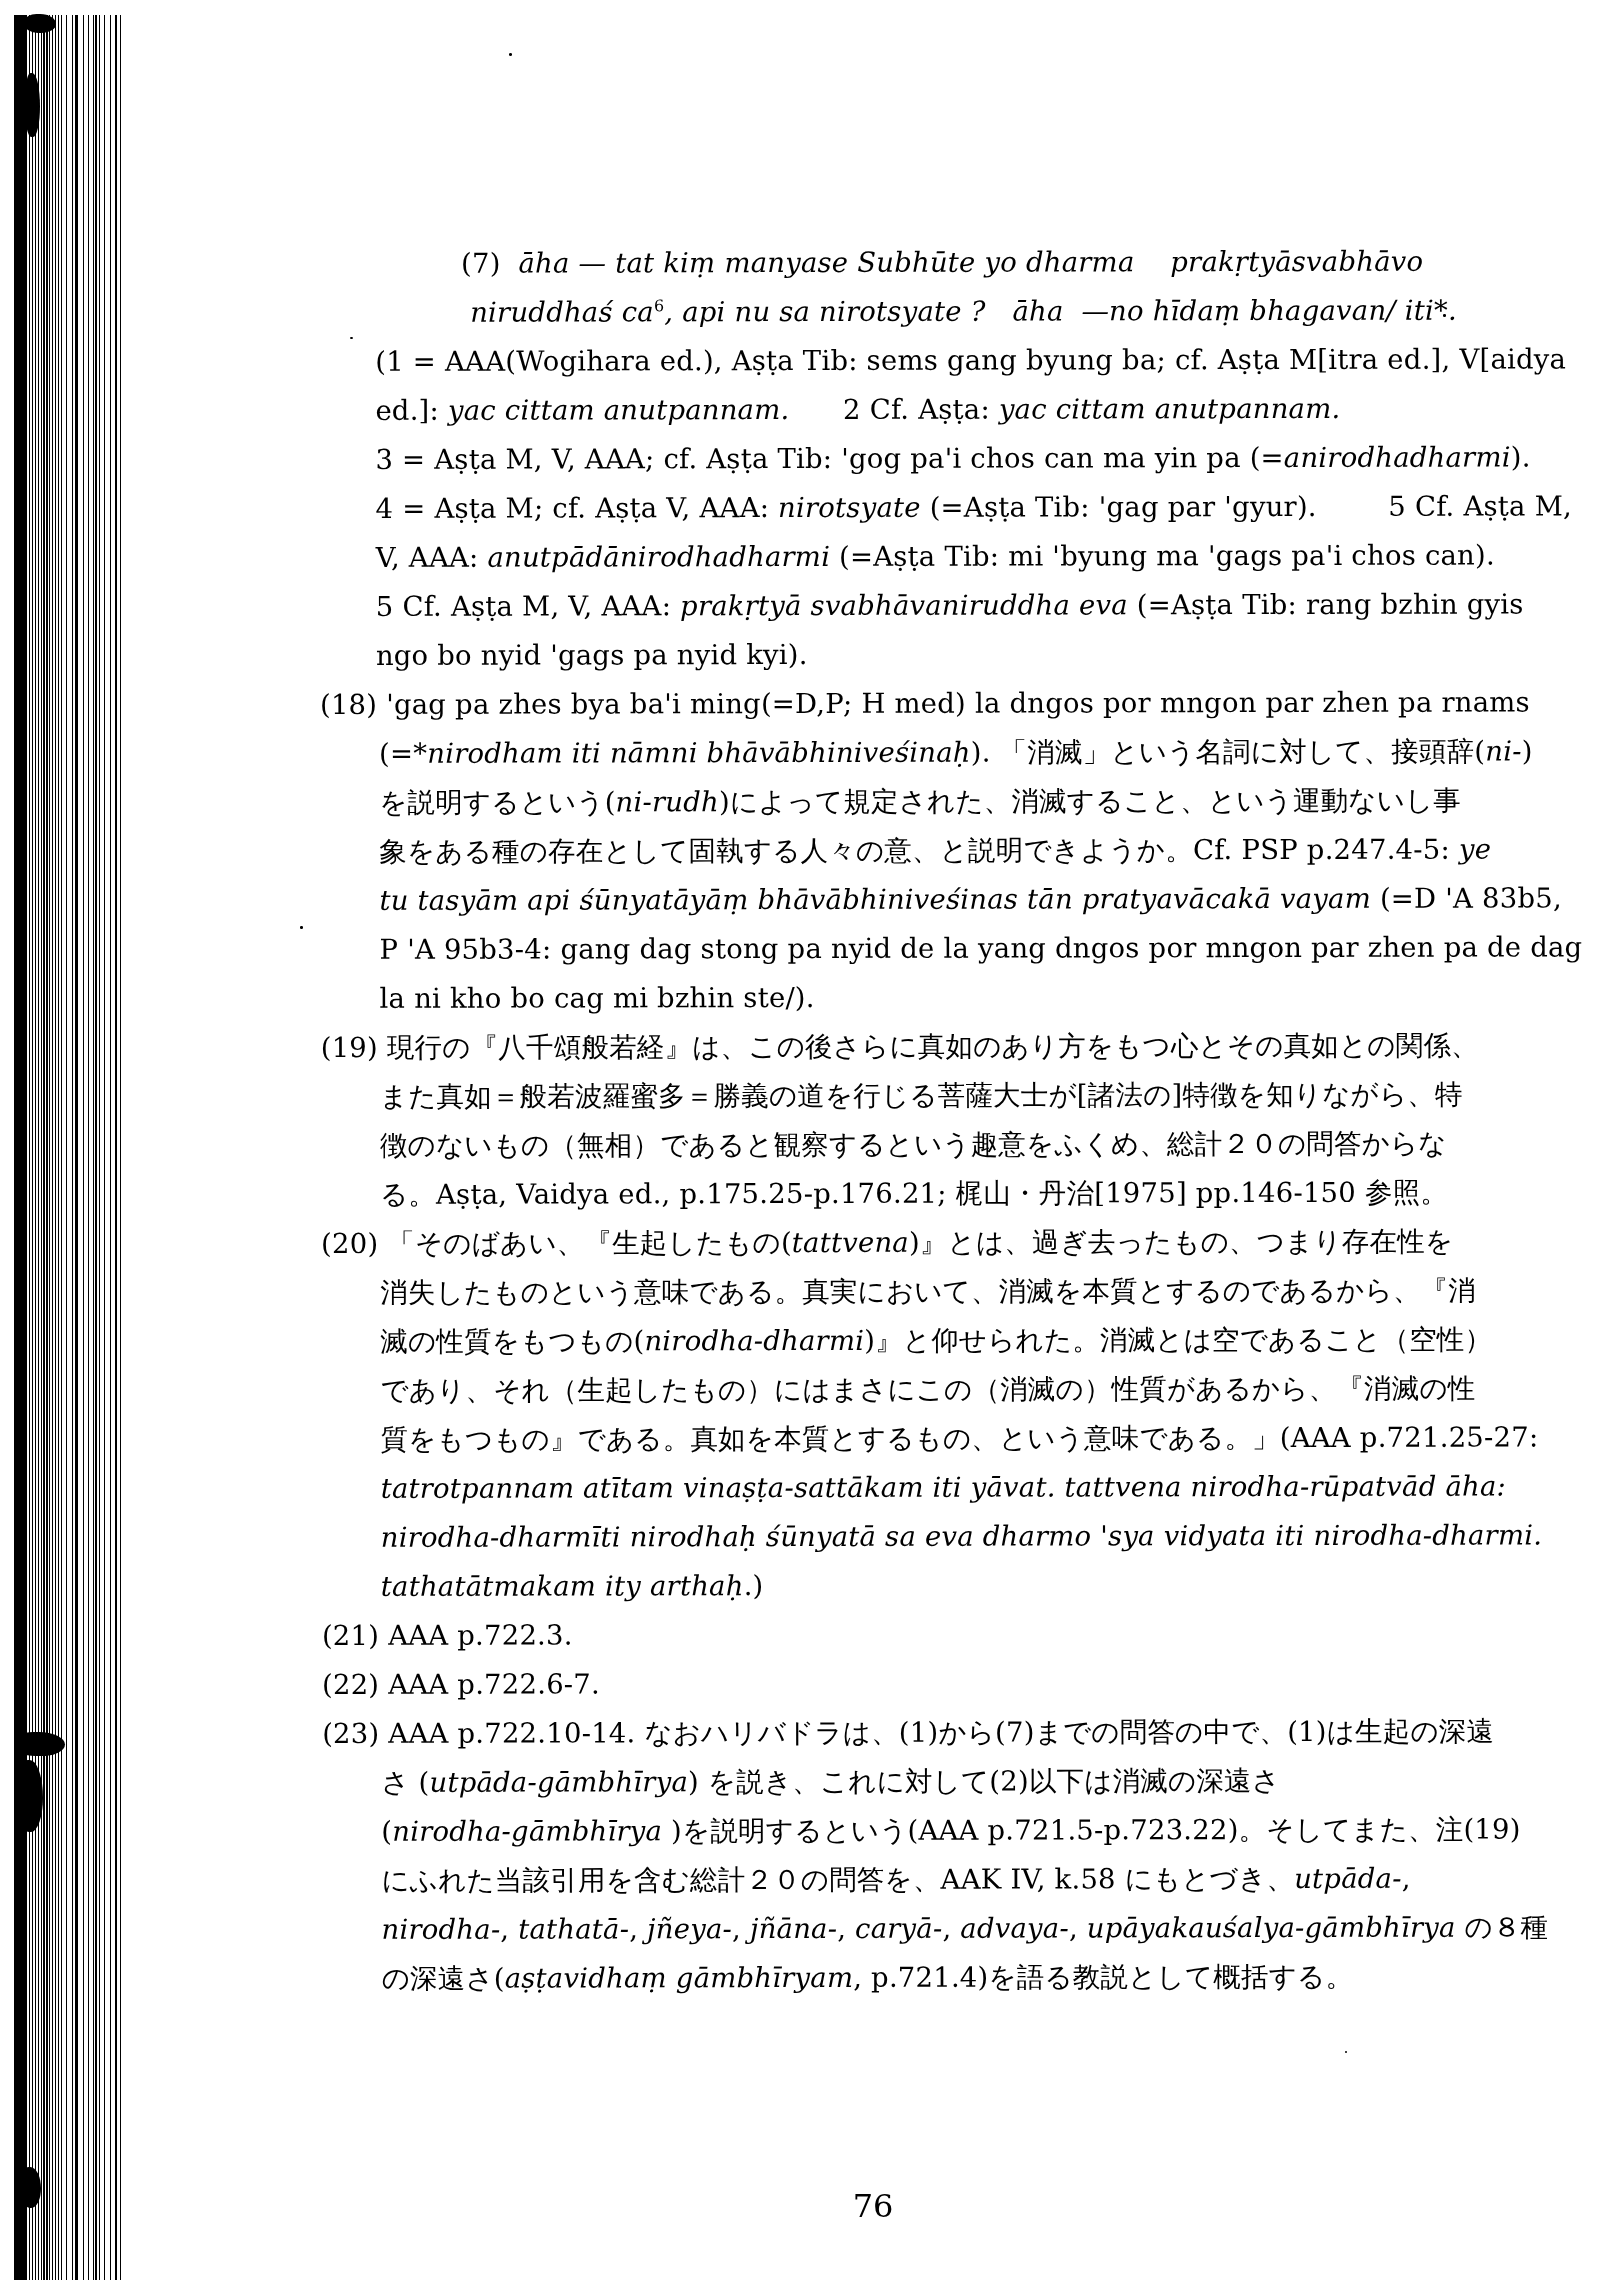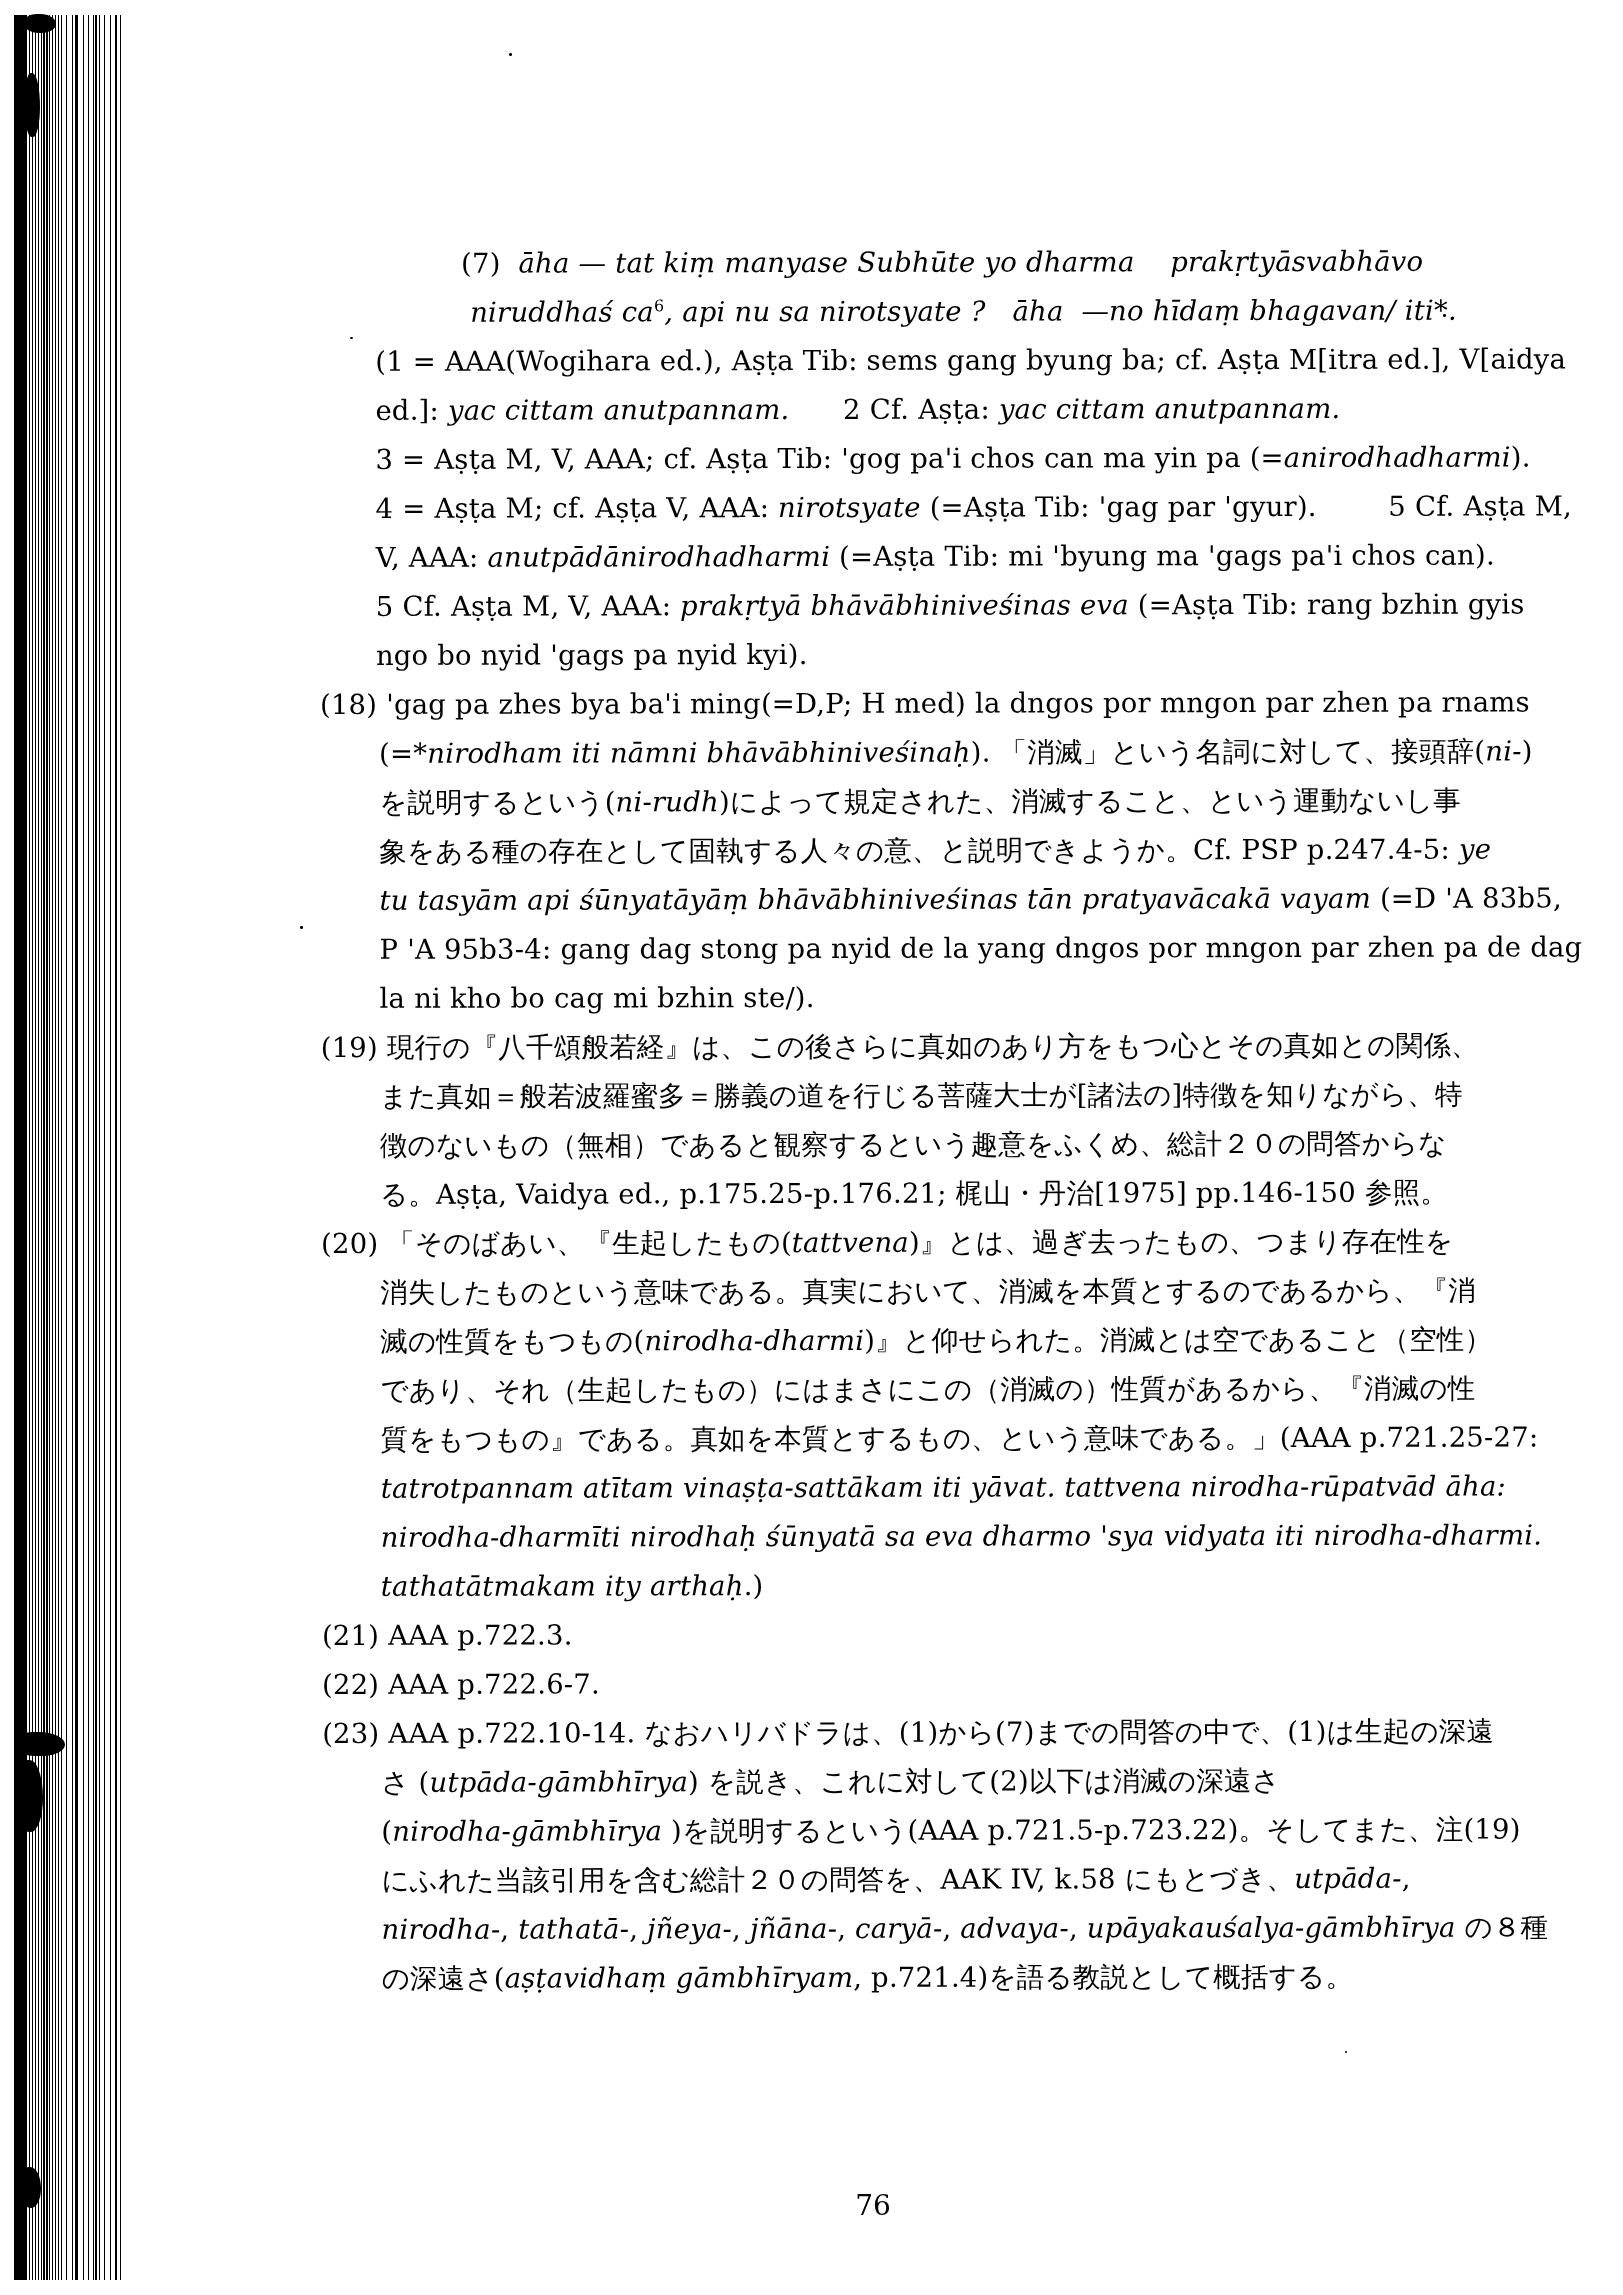--- a/index.html
+++ b/index.html
@@ -93,21 +93,21 @@
     line-height: 0;
   }
 
   
   .page-number {
     position: absolute;
     left: 829px;
     top: 2189px;
     width: 88px;
     text-align: center;
-    font-size: 28px;
+    font-size: 32px;
     line-height: 34px;
   }
 </style>
 </head>
 <body>
 
 <div style="position:absolute; inset:0;padding-left:40px;">
 
   <div class="scan-band">
     <div class="band-solid"></div>
@@ -127,21 +127,21 @@
   <div class="speck sp5"></div>
 
   <div id="text-lines">
       <div class="line" style="padding-left: 142px;"><span class="seg-r">(7)  </span><span class="seg-i">āha — tat kiṃ manyase Subhūte yo dharma    prakṛtyāsvabhāvo</span></div>
       <div class="line" style="padding-left: 151px;"><span class="seg-i">niruddhaś ca</span><span class="seg-sup">6</span><span class="seg-i">, api nu sa nirotsyate ?   āha  —no hīdaṃ bhagavan/ iti*.</span></div>
       <div class="line" style="padding-left: 56px;"><span class="seg-r">(1 = AAA(Wogihara ed.), Aṣṭa Tib: sems gang byung ba; cf. Aṣṭa M[itra ed.], V[aidya</span></div>
       <div class="line" style="padding-left: 56px;"><span class="seg-r">ed.]: </span><span class="seg-i">yac cittam anutpannam.</span><span class="seg-r">      2 Cf. Aṣṭa: </span><span class="seg-i">yac cittam anutpannam.</span></div>
       <div class="line" style="padding-left: 56px;"><span class="seg-r">3 = Aṣṭa M, V, AAA; cf. Aṣṭa Tib: 'gog pa'i chos can ma yin pa (=</span><span class="seg-i">anirodhadharmi</span><span class="seg-r">).</span></div>
       <div class="line" style="padding-left: 56px;"><span class="seg-r">4 = Aṣṭa M; cf. Aṣṭa V, AAA: </span><span class="seg-i">nirotsyate</span><span class="seg-r"> (=Aṣṭa Tib: 'gag par 'gyur).        5 Cf. Aṣṭa M,</span></div>
       <div class="line" style="padding-left: 56px;"><span class="seg-r">V, AAA: </span><span class="seg-i">anutpādānirodhadharmi</span><span class="seg-r"> (=Aṣṭa Tib: mi 'byung ma 'gags pa'i chos can).</span></div>
-      <div class="line" style="padding-left: 56px;"><span class="seg-r">5 Cf. Aṣṭa M, V, AAA: </span><span class="seg-i">prakṛtyā bhāvābhiniveśinas eva</span><span class="seg-r"> (=Aṣṭa Tib: rang bzhin gyis</span></div>
+      <div class="line" style="padding-left: 56px;"><span class="seg-r">5 Cf. Aṣṭa M, V, AAA: </span><span class="seg-i">prakṛtyā svabhāvaniruddha eva</span><span class="seg-r"> (=Aṣṭa Tib: rang bzhin gyis</span></div>
       <div class="line" style="padding-left: 56px;"><span class="seg-r">ngo bo nyid 'gags pa nyid kyi).</span></div>
       <div class="line" style="padding-left: 0px;"><span class="seg-r">(18) </span><span class="seg-r">'gag pa zhes bya ba'i ming(=D,P; H med) la dngos por mngon par zhen pa rnams</span></div>
       <div class="line" style="padding-left: 59px;"><span class="seg-r">(=*</span><span class="seg-i">nirodham iti nāmni bhāvābhiniveśinaḥ</span><span class="seg-r">). 「消滅」という名詞に対して、接頭辞(</span><span class="seg-i">ni-</span><span class="seg-r">)</span></div>
       <div class="line" style="padding-left: 59px;"><span class="seg-r">を説明するという(</span><span class="seg-i">ni-rudh</span><span class="seg-r">)によって規定された、消滅すること、という運動ないし事</span></div>
       <div class="line" style="padding-left: 59px;"><span class="seg-r">象をある種の存在として固執する人々の意、と説明できようか。Cf. PSP p.247.4-5: </span><span class="seg-i">ye</span></div>
       <div class="line" style="padding-left: 59px;"><span class="seg-i">tu tasyām api śūnyatāyāṃ bhāvābhiniveśinas tān pratyavācakā vayam</span><span class="seg-r"> (=D 'A 83b5,</span></div>
       <div class="line" style="padding-left: 59px;"><span class="seg-r">P 'A 95b3-4: gang dag stong pa nyid de la yang dngos por mngon par zhen pa de dag</span></div>
       <div class="line" style="padding-left: 59px;"><span class="seg-r">la ni kho bo cag mi bzhin ste/).</span></div>
       <div class="line" style="padding-left: 0px;"><span class="seg-r">(19) </span><span class="seg-r">現行の『八千頌般若経』は、この後さらに真如のあり方をもつ心とその真如との関係、</span></div>
       <div class="line" style="padding-left: 59px;"><span class="seg-r">また真如＝般若波羅蜜多＝勝義の道を行じる菩薩大士が[諸法の]特徴を知りながら、特</span></div>

